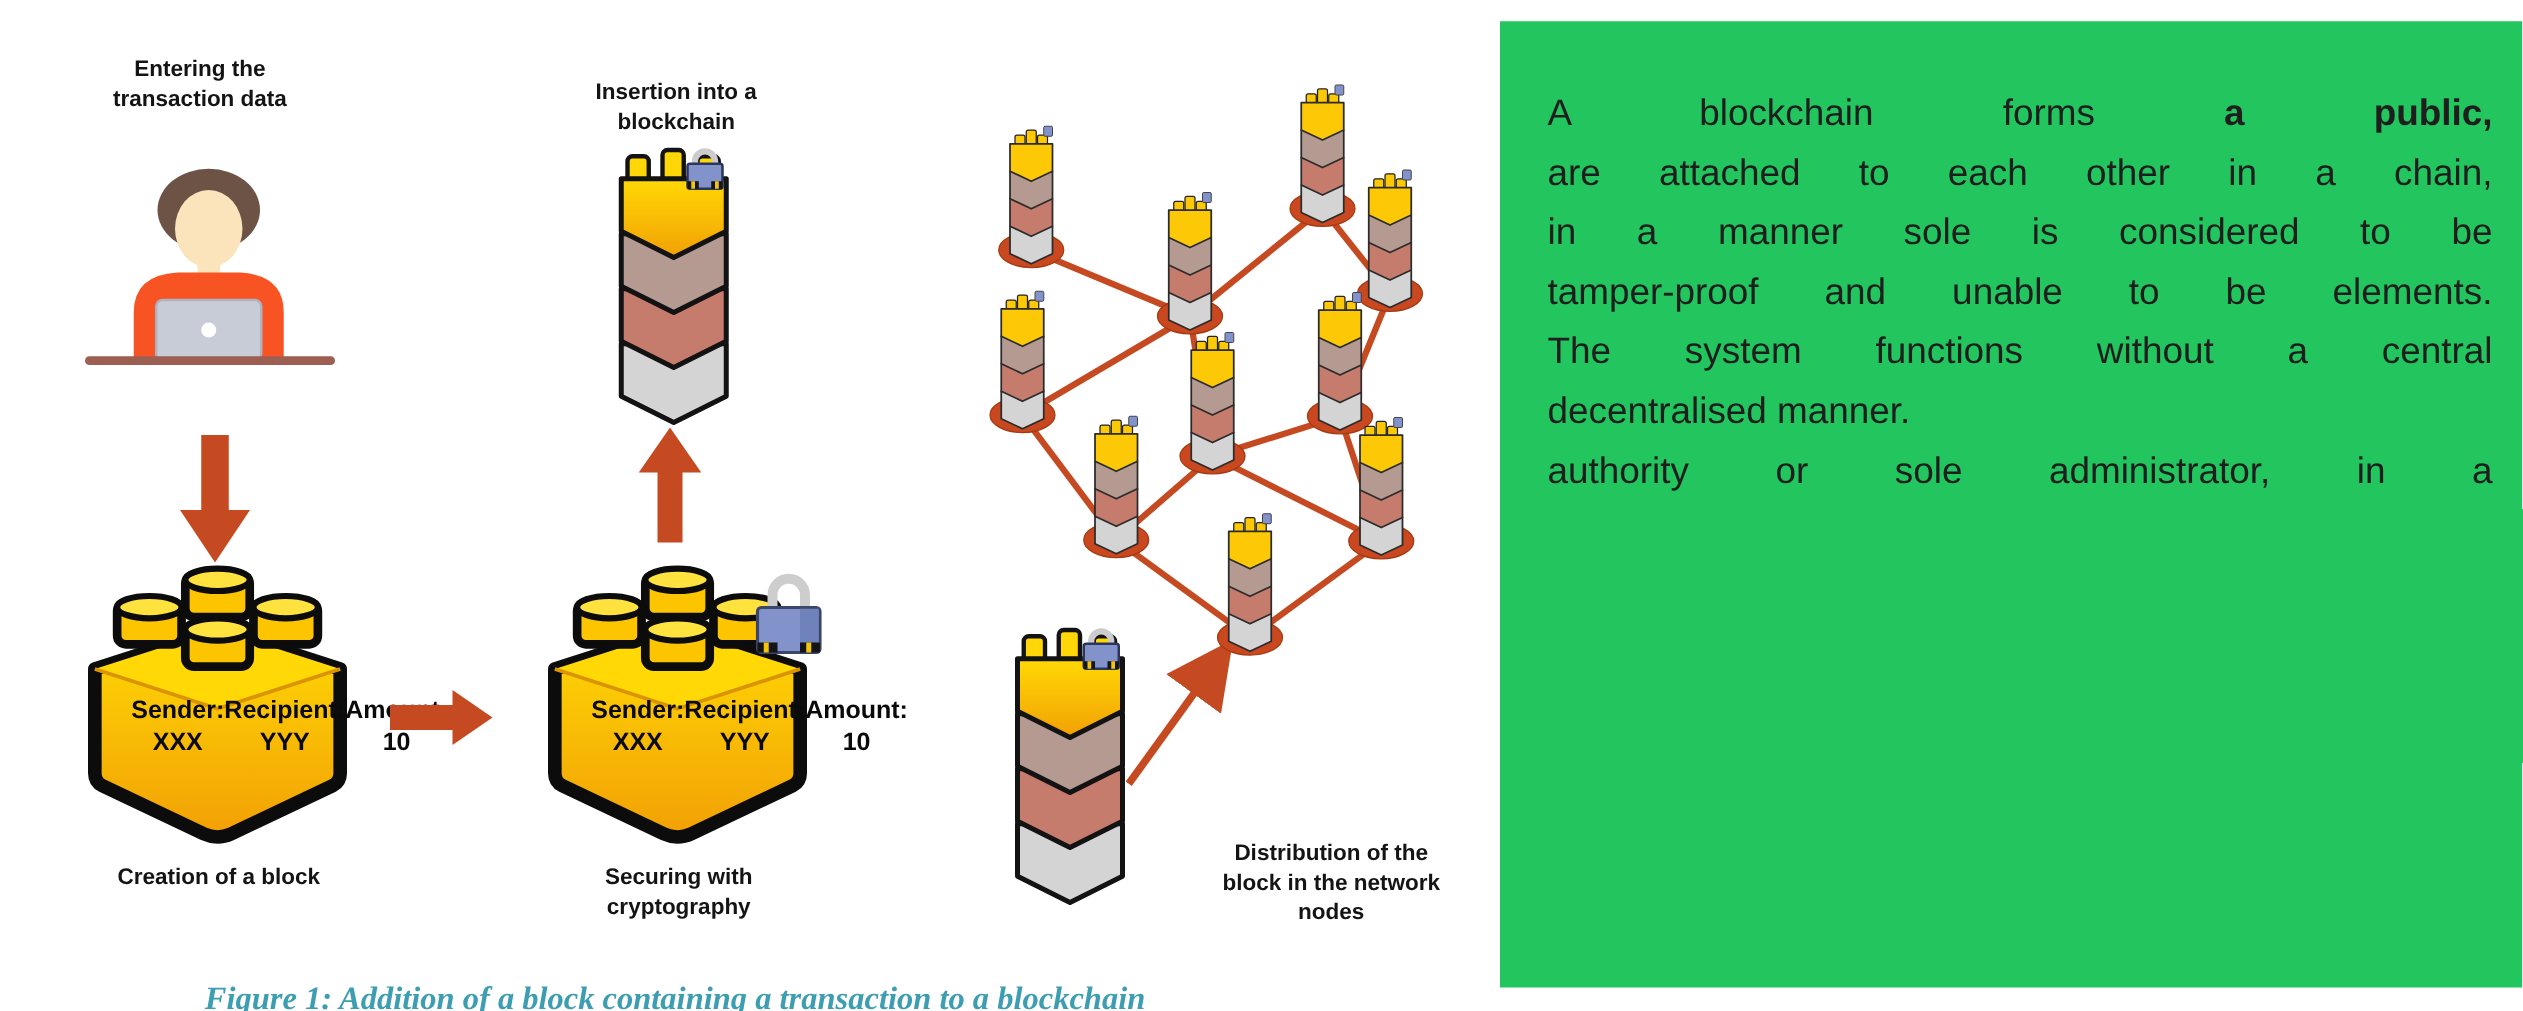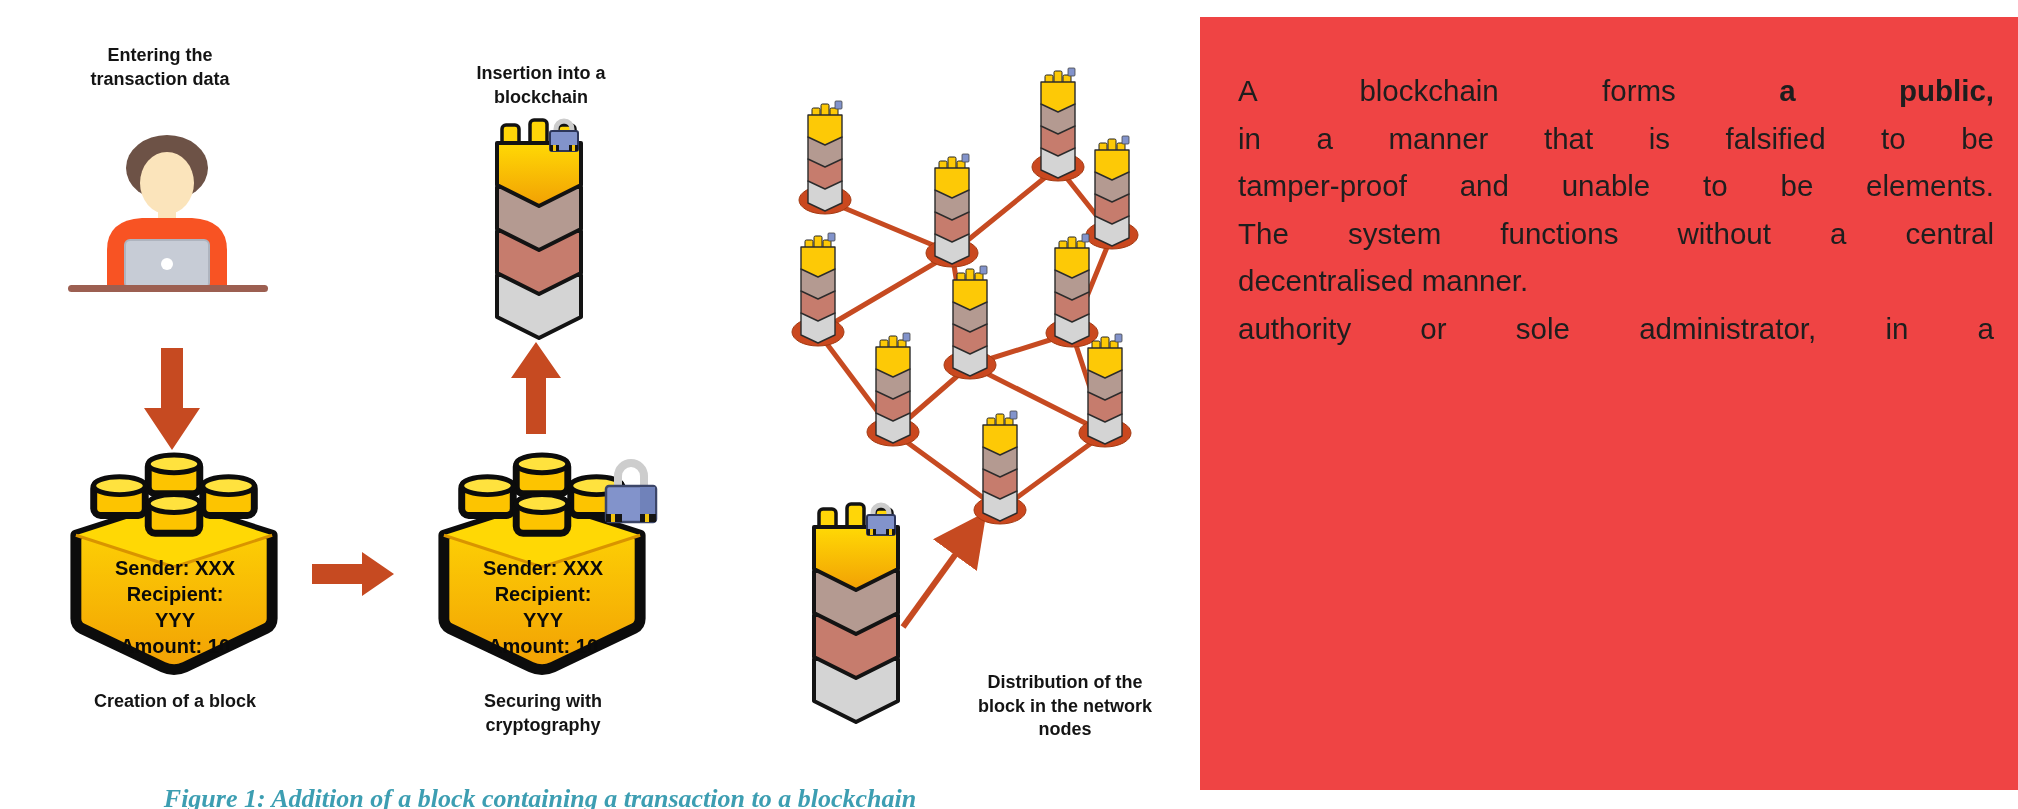--- a/index.html
+++ b/index.html
@@ -1,24 +1,24 @@
 <!DOCTYPE html>
 <html><head>
 <meta charset="utf-8">
 <style>
   html,body{margin:0;padding:0;background:#fff;}
   #stage{position:relative;width:2018px;height:809px;background:#ffffff;overflow:hidden;
          font-family:"Liberation Sans",sans-serif;}
   .abs{position:absolute;}
   .lbl{font-weight:bold;color:#141414;font-size:18px;line-height:23.5px;text-align:center;white-space:pre-line;}
-  .block-text{display:flex;flex-direction:column;align-items:center;gap:0;
+  .block-text{display:flex;flex-direction:row;align-items:center;gap:0;
               font-weight:bold;font-size:20px;line-height:26px;color:#0a0a0a;text-align:center;}
   #caption{font-family:"Liberation Serif",serif;font-style:italic;font-weight:bold;
            font-size:26px;color:#3d9eb2;text-align:center;}
-  #panel{background:#ef4444;}
+  #panel{background:#22c55e;}
   #panel-text{padding:50px 24px 0 38px;font-size:29.5px;line-height:47.6px;color:#1e1e1e;}
   .pline{text-align:justify;text-align-last:justify;}
   .pline.last{text-align:left;text-align-last:left;}
   .pbold{font-weight:bold;}
   svg{display:block;overflow:visible;}
 </style>
 </head>
 <body>
 
 <div id="stage">
@@ -270,21 +270,22 @@
 
   <div class="abs lbl" style="left:960px;top:671px;width:210px;">Distribution of the
 block in the network
 nodes</div>
 
   <div id="caption" class="abs" style="left:120px;top:784px;width:840px;">Figure 1: Addition of a block containing a transaction to a blockchain</div>
 
   <div id="panel" class="abs" style="left:1200px;top:17px;width:818px;height:773px;">
     <div id="panel-text">
         <div class="pline"><span>A blockchain forms </span><span class="pbold">a public,</span></div>
-        <div class="pline"><span>in a manner that is falsified to be</span></div>
+        <div class="pline"><span>are attached to each other in a chain,</span></div>
+        <div class="pline"><span>in a manner sole is considered to be</span></div>
         <div class="pline"><span>tamper-proof and unable to be elements.</span></div>
         <div class="pline"><span>The system functions without a central</span></div>
         <div class="pline last"><span>decentralised manner.</span></div>
         <div class="pline"><span>authority or sole administrator, in a</span></div>
       </div>
   </div>
 
 </div>
 
 </body></html>

